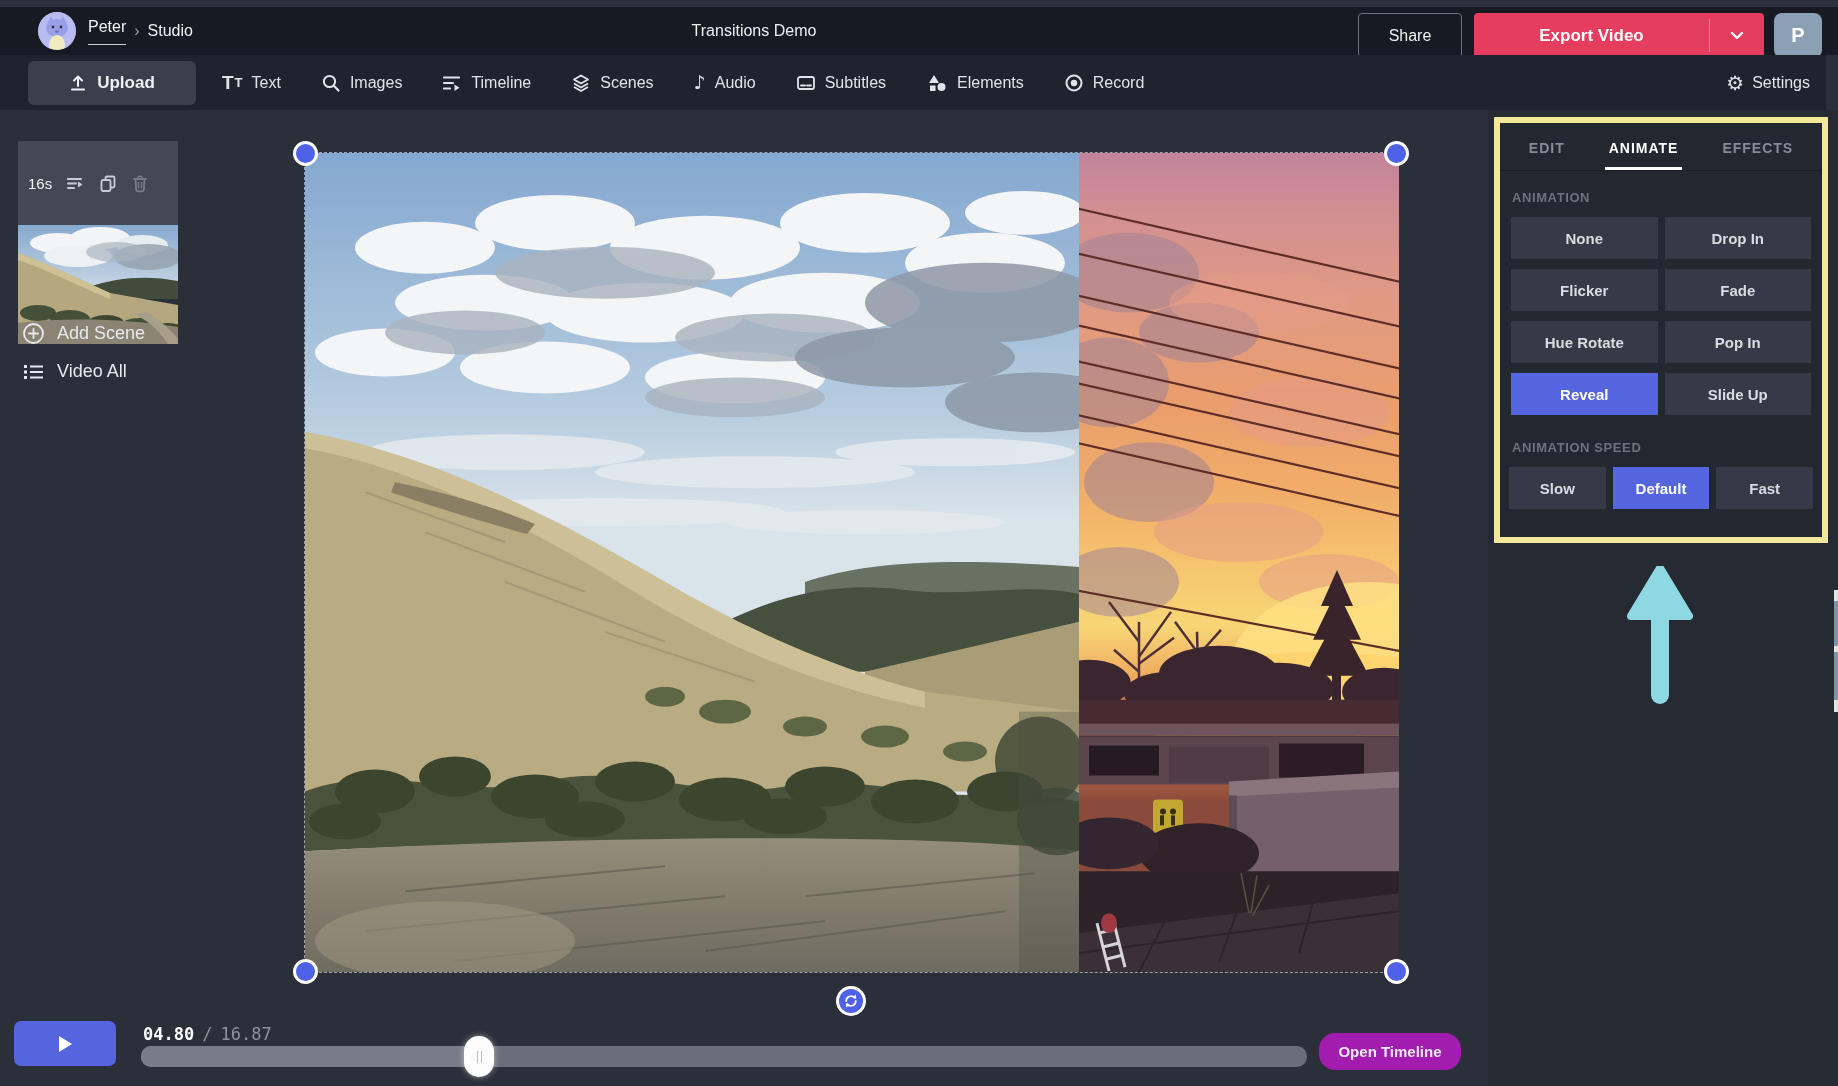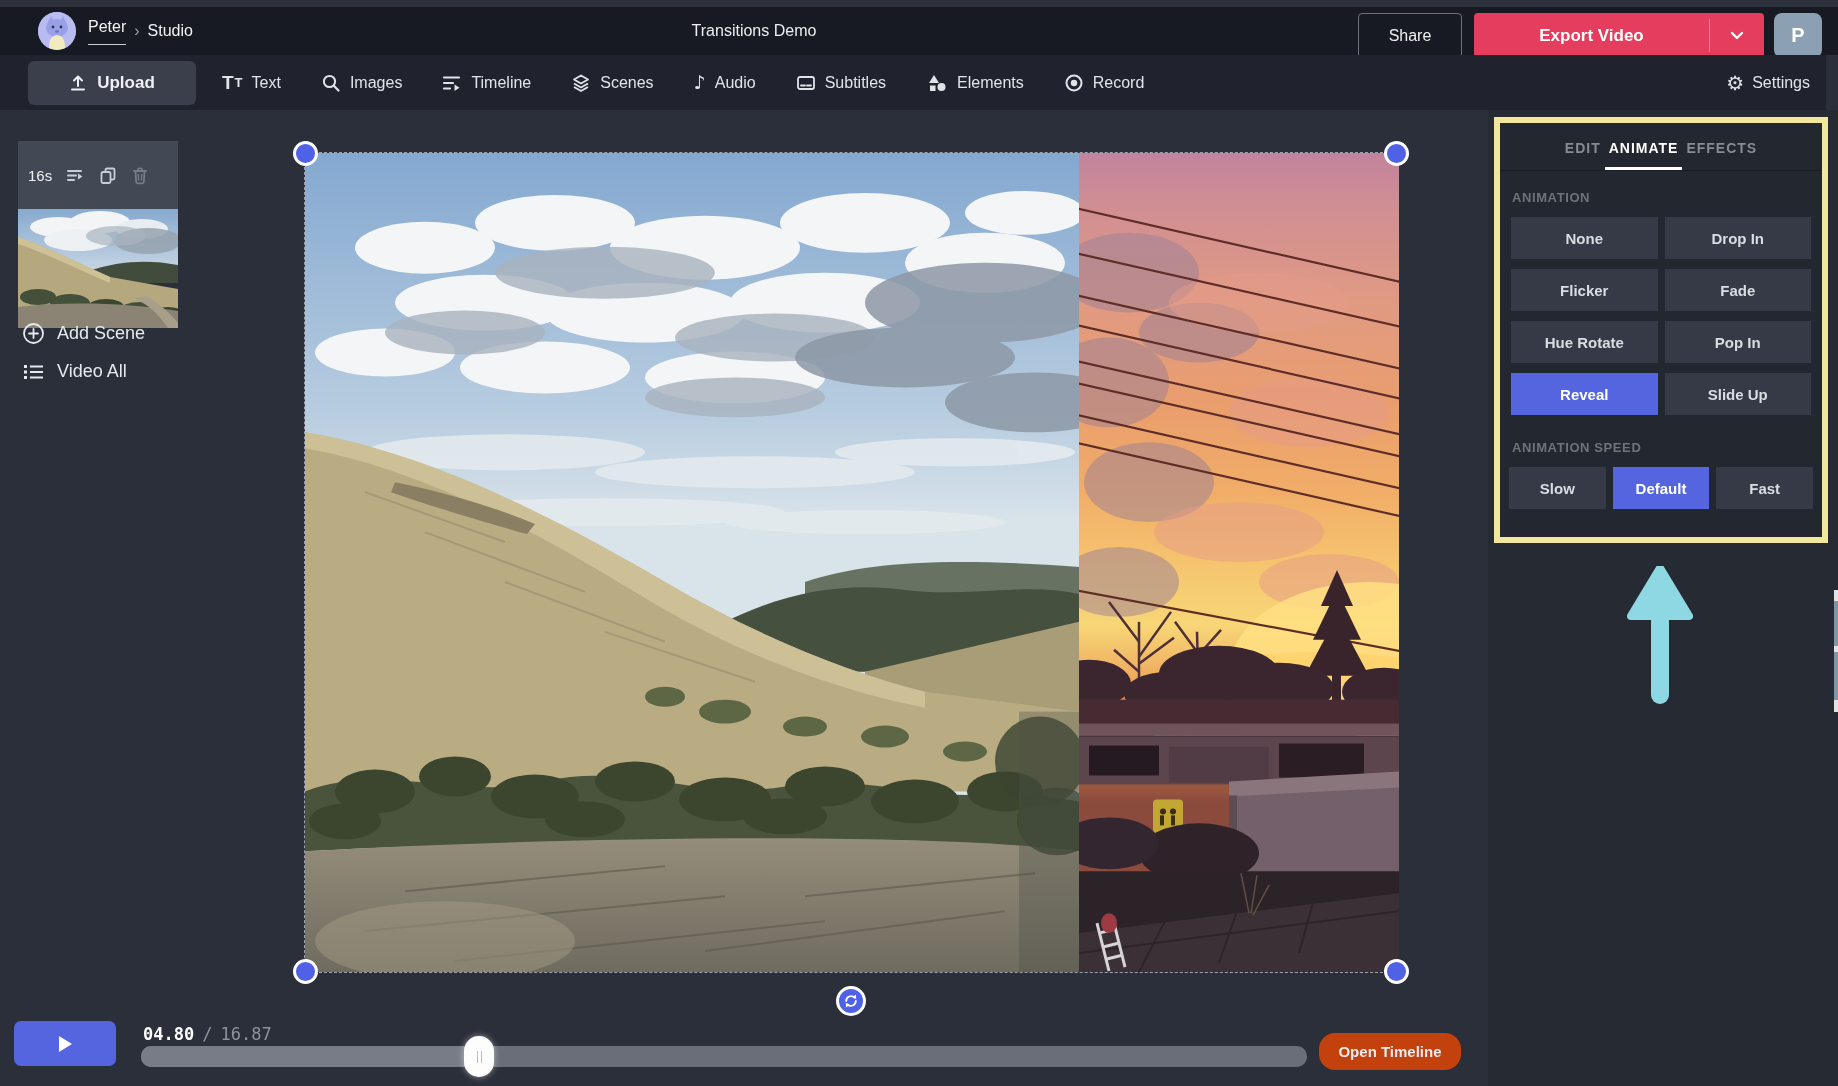--- a/index.html
+++ b/index.html
@@ -31,21 +31,21 @@
   .tool-items{left:222px;top:0;height:55px;display:flex;align-items:center;gap:40px;}
   .tool-item{display:flex;align-items:center;gap:9px;font-size:16px;color:#e0e3e8;cursor:pointer;white-space:nowrap;}
   .tool-item .glyph{display:flex;align-items:center;}
   .tt-big{font-size:19px;font-weight:bold;line-height:1;}
   .tt-small{font-size:13px;font-weight:bold;line-height:1;margin-left:1px;}
   .note-glyph{font-family:"DejaVu Sans",sans-serif;font-size:19px;line-height:1;}
   .settings-item{right:16px;top:55px;height:55px;display:flex;align-items:center;gap:8px;font-size:16px;color:#e0e3e8;cursor:pointer;}
   .gear-glyph{font-family:"DejaVu Sans",sans-serif;font-size:20px;line-height:1;color:#dde0e5;}
   
   .scene-card{left:18px;top:141px;width:160px;background:transparent;}
-  .scene-head{height:52px;background:#424854;display:flex;align-items:center;padding:8px 10px;gap:0;}
+  .scene-head{height:52px;background:#424854;display:flex;align-items:center;padding:16px 10px;gap:0;}
   .scene-dur{font-size:15px;color:#f0f1f4;margin-right:14px;}
   .scene-ico{margin-right:14px;display:flex;cursor:pointer;}
   .scene-thumb{width:160px;height:119px;display:block;cursor:pointer;}
   .side-row{left:22px;display:flex;align-items:center;gap:12px;font-size:18px;color:#e6e9ed;cursor:pointer;}
   
   .selection{left:304px;top:152px;width:1094px;height:821px;border:1px dashed rgba(195,200,210,.75);box-sizing:border-box;}
   .photo{position:absolute;top:0;height:100%;display:block;}
   .handle{position:absolute;width:19px;height:19px;border-radius:50%;background:#4f61e6;border:3px solid #fff;cursor:pointer;}
   .rotate-handle{left:836px;top:986px;width:24px;height:24px;border-radius:50%;background:#4f61e6;border:3px solid #fff;
                  display:flex;align-items:center;justify-content:center;cursor:pointer;}
@@ -53,26 +53,26 @@
   .play-btn{left:14px;top:1021px;width:102px;height:45px;background:#5565e0;border-radius:7px;
             display:flex;align-items:center;justify-content:center;cursor:pointer;}
   .time-wrap{left:143px;top:1024px;display:flex;gap:8px;font-family:"DejaVu Sans Mono","Liberation Mono",monospace;font-size:17px;}
   .time-cur{color:#fff;font-weight:bold;}
   .time-sep,.time-total{color:#8d929c;}
   .track{left:141px;top:1046px;width:1166px;height:21px;background:#6a6e79;border-radius:10px;cursor:pointer;}
   .track-played{position:absolute;left:0;top:0;height:100%;background:#777c87;border-radius:10px 0 0 10px;}
   .track-handle{position:absolute;top:-10px;width:30px;height:41px;background:#fdfdfd;border-radius:15px;
                 display:flex;align-items:center;justify-content:center;gap:3px;cursor:grab;box-shadow:0 0 6px rgba(255,255,255,.5);}
   .track-handle i{width:1px;height:12px;background:#b9bdc6;}
-  .open-timeline{left:1319px;top:1033px;width:142px;height:37px;background:#c2410c;border-radius:16px;
+  .open-timeline{left:1319px;top:1033px;width:142px;height:37px;background:#a21caf;border-radius:16px;
                  display:flex;align-items:center;justify-content:center;font-size:15px;font-weight:600;color:#e9ebef;cursor:pointer;}
   
   .right-col{left:1488px;top:110px;width:350px;height:976px;background:#262a33;}
   .inspector{left:1494px;top:117px;width:334px;height:426px;border:6px solid #f3e79b;background:#23272f;box-sizing:border-box;}
-  .tabs{display:flex;justify-content:center;border-bottom:1px solid #1a1d25;padding-top:2px;text-align:right;}
+  .tabs{display:flex;justify-content:center;gap:36px;border-bottom:1px solid #1a1d25;padding-top:2px;text-align:right;}
   .tab{font-size:14px;font-weight:bold;letter-spacing:1px;color:#868b96;padding:15px 4px 11px;border-bottom:3px solid transparent;cursor:pointer;}
   .tab.active{color:#fff;border-bottom-color:#fff;}
   .sec-head{margin:19px 0 12px 12px;font-size:13px;font-weight:bold;letter-spacing:.6px;color:#6d727e;}
   .anim-grid{display:grid;grid-template-columns:1fr 1fr;gap:10px 7px;padding:0 11px;}
   .chip{height:42px;background:#353a46;border-radius:0;display:flex;align-items:center;justify-content:center;
         font-size:15px;font-weight:600;color:#d9dce1;cursor:pointer;}
   .chip.active{background:#5565e0;color:#fff;}
   .speed-row{display:grid;grid-template-columns:1fr 1fr 1fr;gap:7px;padding:0 9px;}
   .cue-arrow{left:1627px;top:566px;}
   .edge-sliver{left:1834px;top:590px;width:4px;height:122px;

